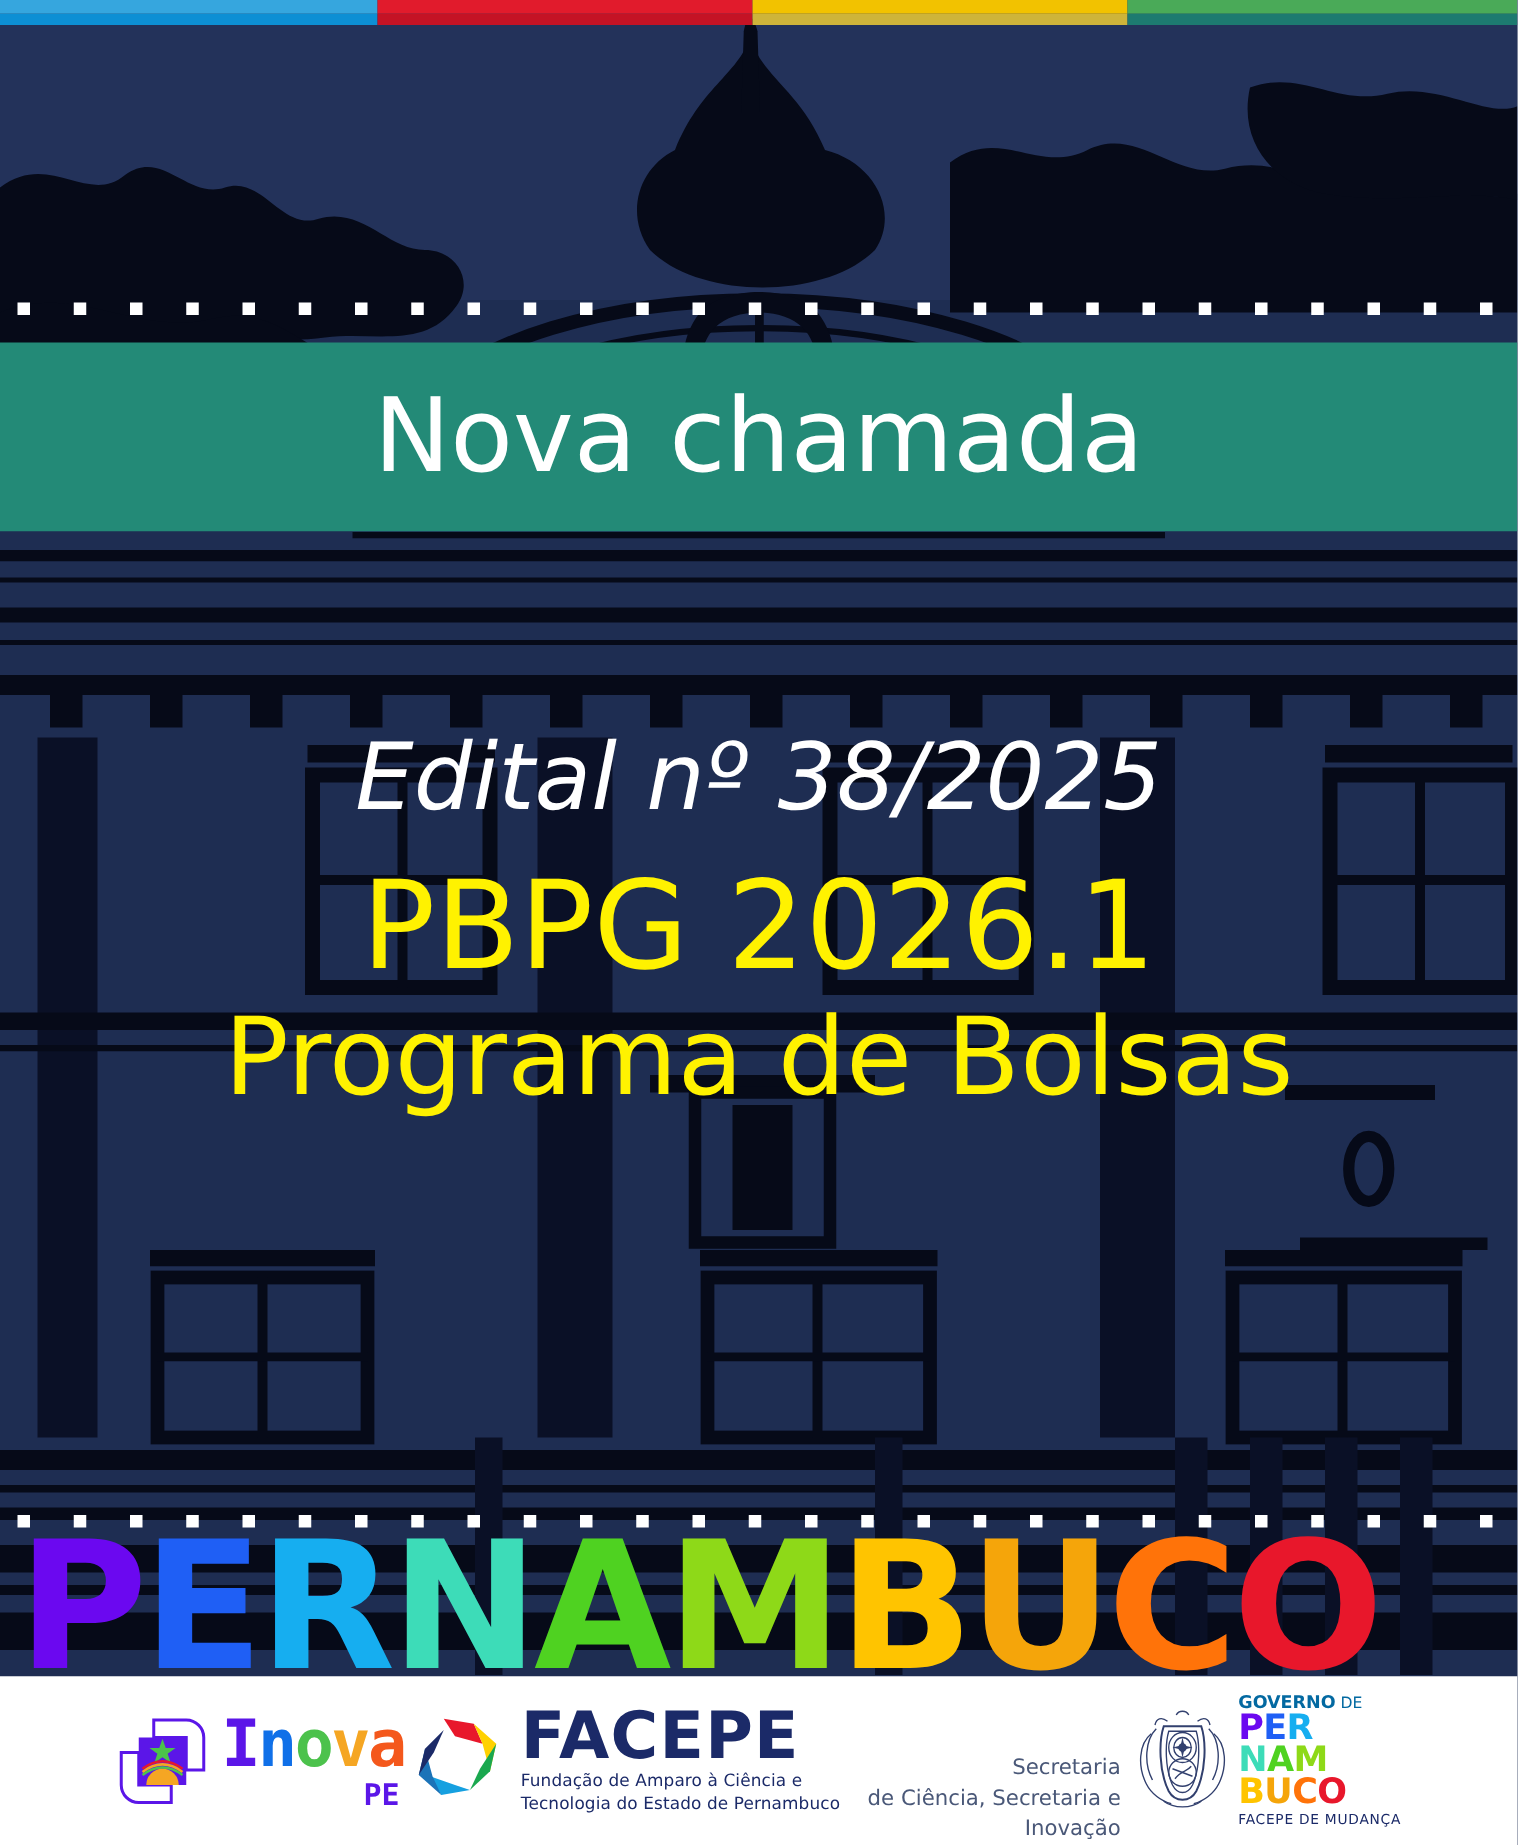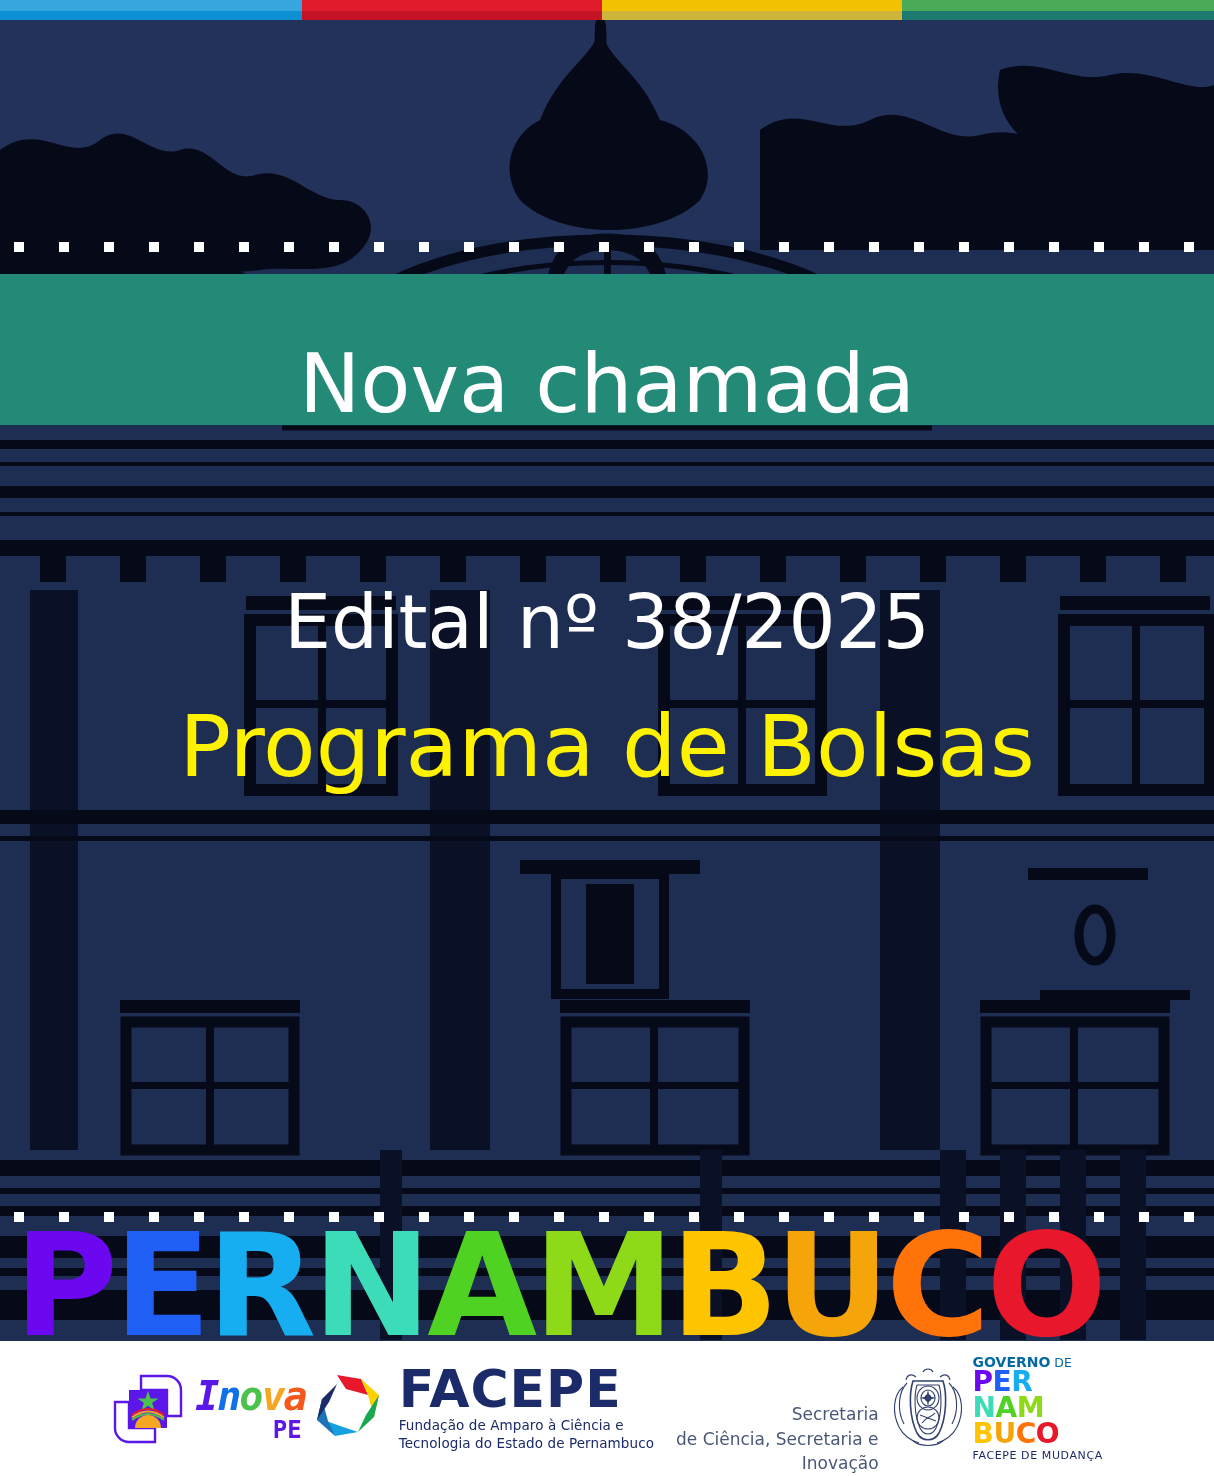--- a/index.html
+++ b/index.html
@@ -25,34 +25,34 @@
   
   .dots{position:absolute;left:0;width:1214px;height:14px;z-index:30;display:flex;align-items:center;}
   .dots .d{width:10px;height:10px;background:#ffffff;margin-right:35px;flex:0 0 auto;}
   .dots.top{top:240px;padding-left:14px;}
   .dots.bot{top:1210px;padding-left:14px;}
 
   
   .banner{
     position:absolute;left:0;top:274px;width:1214px;height:151px;
     background:#238a77;z-index:35;
-    display:flex;align-items:flex-end;justify-content:center;
+    display:flex;align-items:center;justify-content:center;
   }
   .banner .ttl{
     color:#ffffff;font-size:82px;font-weight:400;letter-spacing:0px;line-height:1;
     font-family:"DejaVu Sans","Liberation Sans",sans-serif;
   }
 
   
   .center{
     position:absolute;left:0;top:430px;width:1214px;height:760px;z-index:36;
     display:flex;flex-direction:column;align-items:center;justify-content:flex-start;
     padding-top:155px;box-sizing:border-box;text-align:center;
   }
-  .edital{color:#ffffff;font-size:74px;line-height:1.02;font-weight:400;margin:0 0 32px 0;}
+  .edital{color:#ffffff;font-size:74px;line-height:1.02;font-weight:400;margin:0 0 32px 0;font-style:italic;}
   .pbpg{color:#fff200;font-size:98px;line-height:1.02;font-weight:400;margin:0;}
   .prog{color:#fff200;font-size:86px;line-height:1.12;font-weight:400;margin:6px 0 0 0;}
 
   
   .pernambuco{
     position:absolute;left:0;top:1228px;width:1214px;height:113px;z-index:37;
     display:flex;align-items:flex-start;justify-content:flex-start;
     padding-left:14px;box-sizing:border-box;overflow:hidden;
   }
   .pernambuco span{
@@ -65,21 +65,21 @@
   .footer{
     position:absolute;left:0;top:1341px;width:1214px;height:135px;
     background:#ffffff;z-index:45;
     display:flex;align-items:center;justify-content:center;gap:0px;
   }
   .fslot{display:flex;align-items:flex-end;height:100%;}
 
   
   .inova{display:flex;align-items:center;gap:10px;margin-left:0px;}
   .inova-word{display:flex;flex-direction:column;align-items:flex-end;}
-  .inova-letters{font-family:"DejaVu Sans Mono","Liberation Mono",monospace;font-weight:bold;font-size:40px;letter-spacing:-2px;line-height:1;font-style:italic;}
+  .inova-letters{font-family:"DejaVu Sans Mono","Liberation Mono",monospace;font-weight:bold;font-size:52px;letter-spacing:-2px;line-height:1;}
   .inova-pe{font-family:"DejaVu Sans Mono","Liberation Mono",monospace;font-weight:bold;font-size:24px;color:#5b16e8;letter-spacing:0px;line-height:1;margin-top:2px;margin-right:4px;}
 
   
   .facepe{display:flex;align-items:center;gap:9px;}
   .facepe-txt{display:flex;flex-direction:column;}
   .facepe-name{font-family:"DejaVu Sans","Liberation Sans",sans-serif;font-weight:bold;font-size:52px;color:#1b2a68;letter-spacing:1px;line-height:0.95;}
   .facepe-sub{font-family:"DejaVu Sans","Liberation Sans",sans-serif;font-size:13.5px;color:#1b2a68;line-height:1.28;margin-top:3px;letter-spacing:0.1px;}
 
   
   .secretaria{
@@ -315,20 +315,21 @@
       <div class="d" style="background: rgb(255, 255, 255);"></div>
       <div class="d" style="background: rgb(255, 255, 255);"></div>
     </div>
 
   <div class="banner">
     <div class="ttl">Nova chamada</div>
   </div>
 
   <div class="center">
     <div class="edital">Edital nº 38/2025</div>
+    <div class="pbpg">PBPG 2026.1</div>
     <div class="prog">Programa de Bolsas</div>
   </div>
 
   <div class="pernambuco" id="wordmark">
       <span style="color: rgb(107, 8, 240);">P</span>
       <span style="color: rgb(31, 95, 245);">E</span>
       <span style="color: rgb(22, 174, 240);">R</span>
       <span style="color: rgb(61, 220, 184);">N</span>
       <span style="color: rgb(79, 210, 33);">A</span>
       <span style="color: rgb(142, 217, 24);">M</span>

